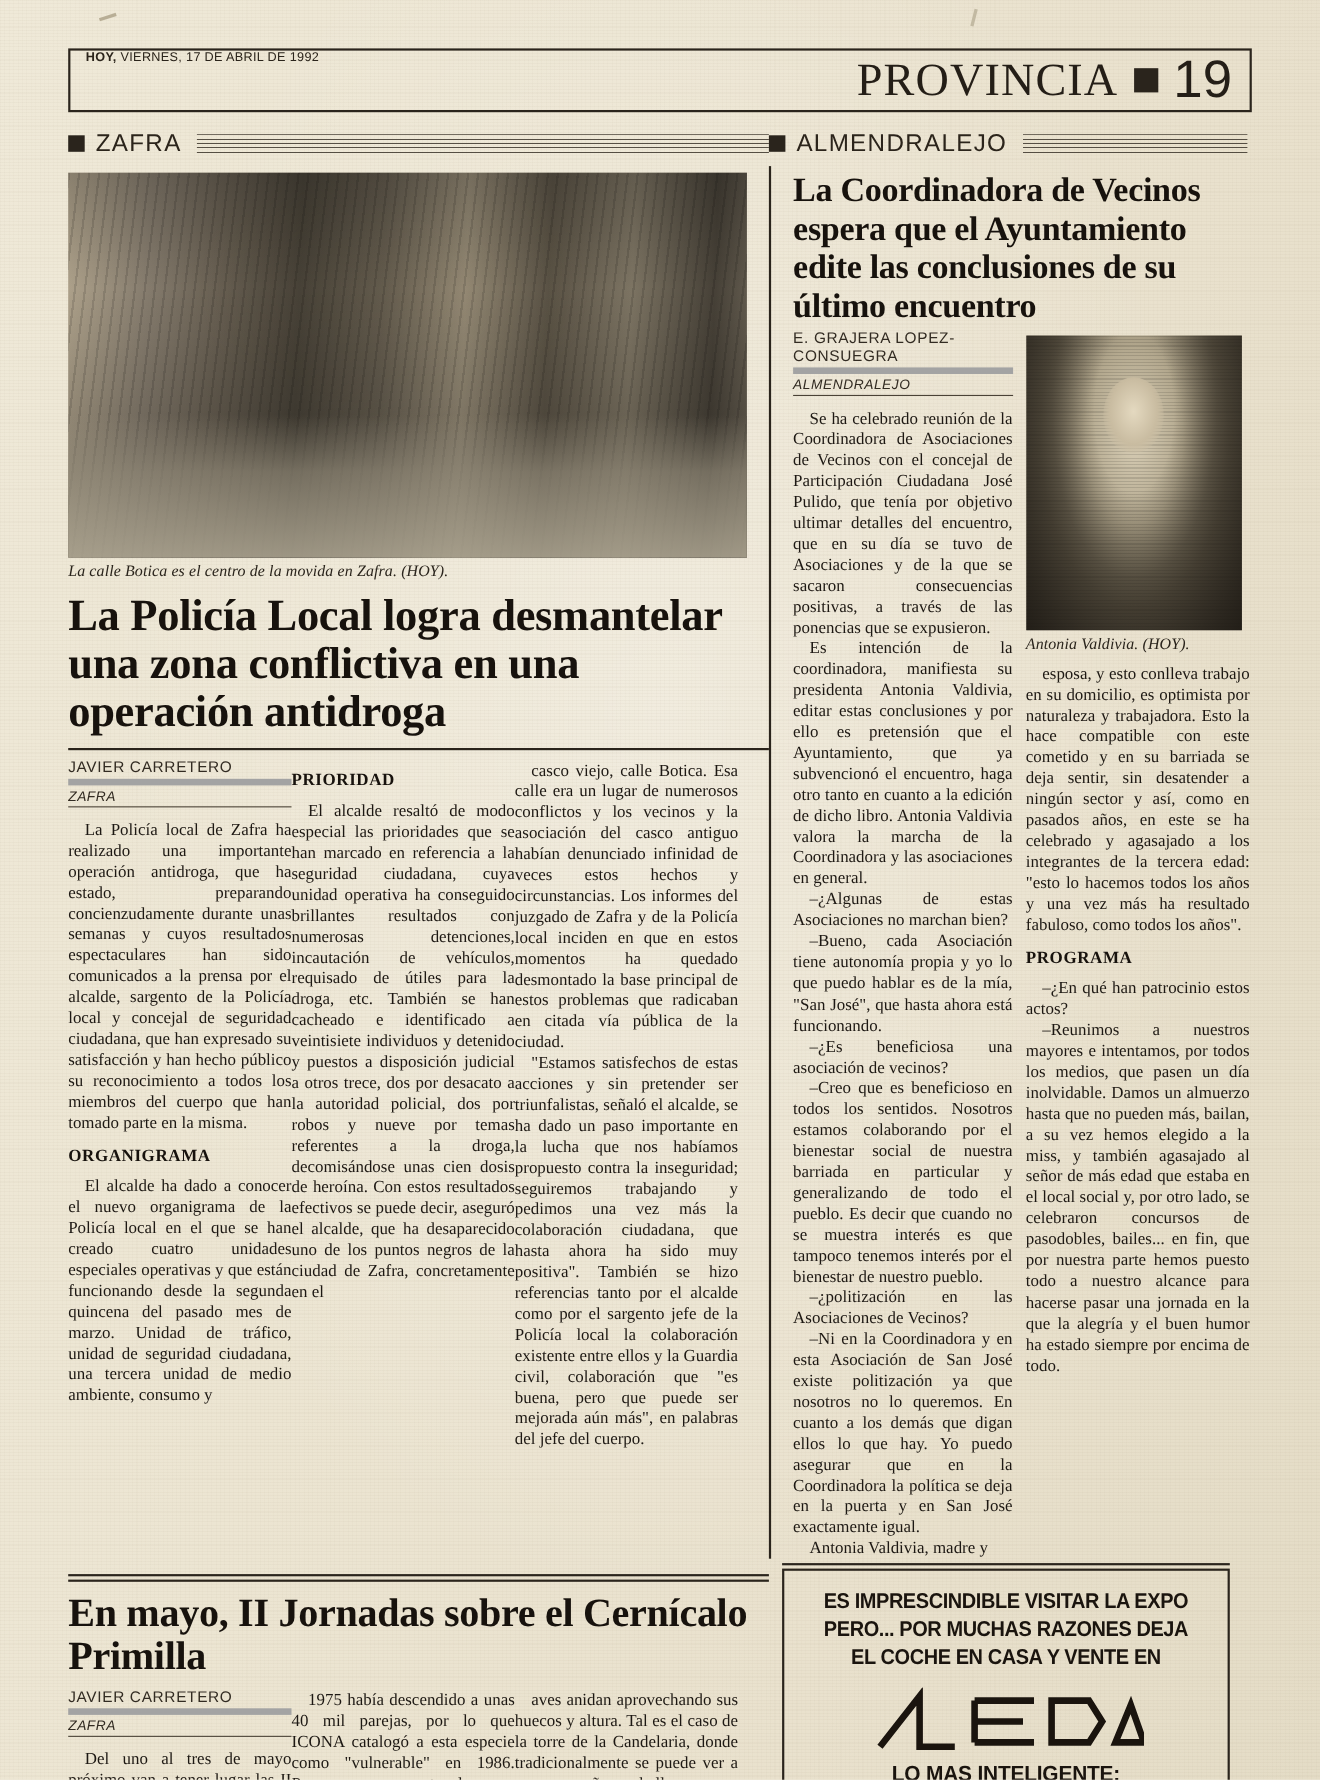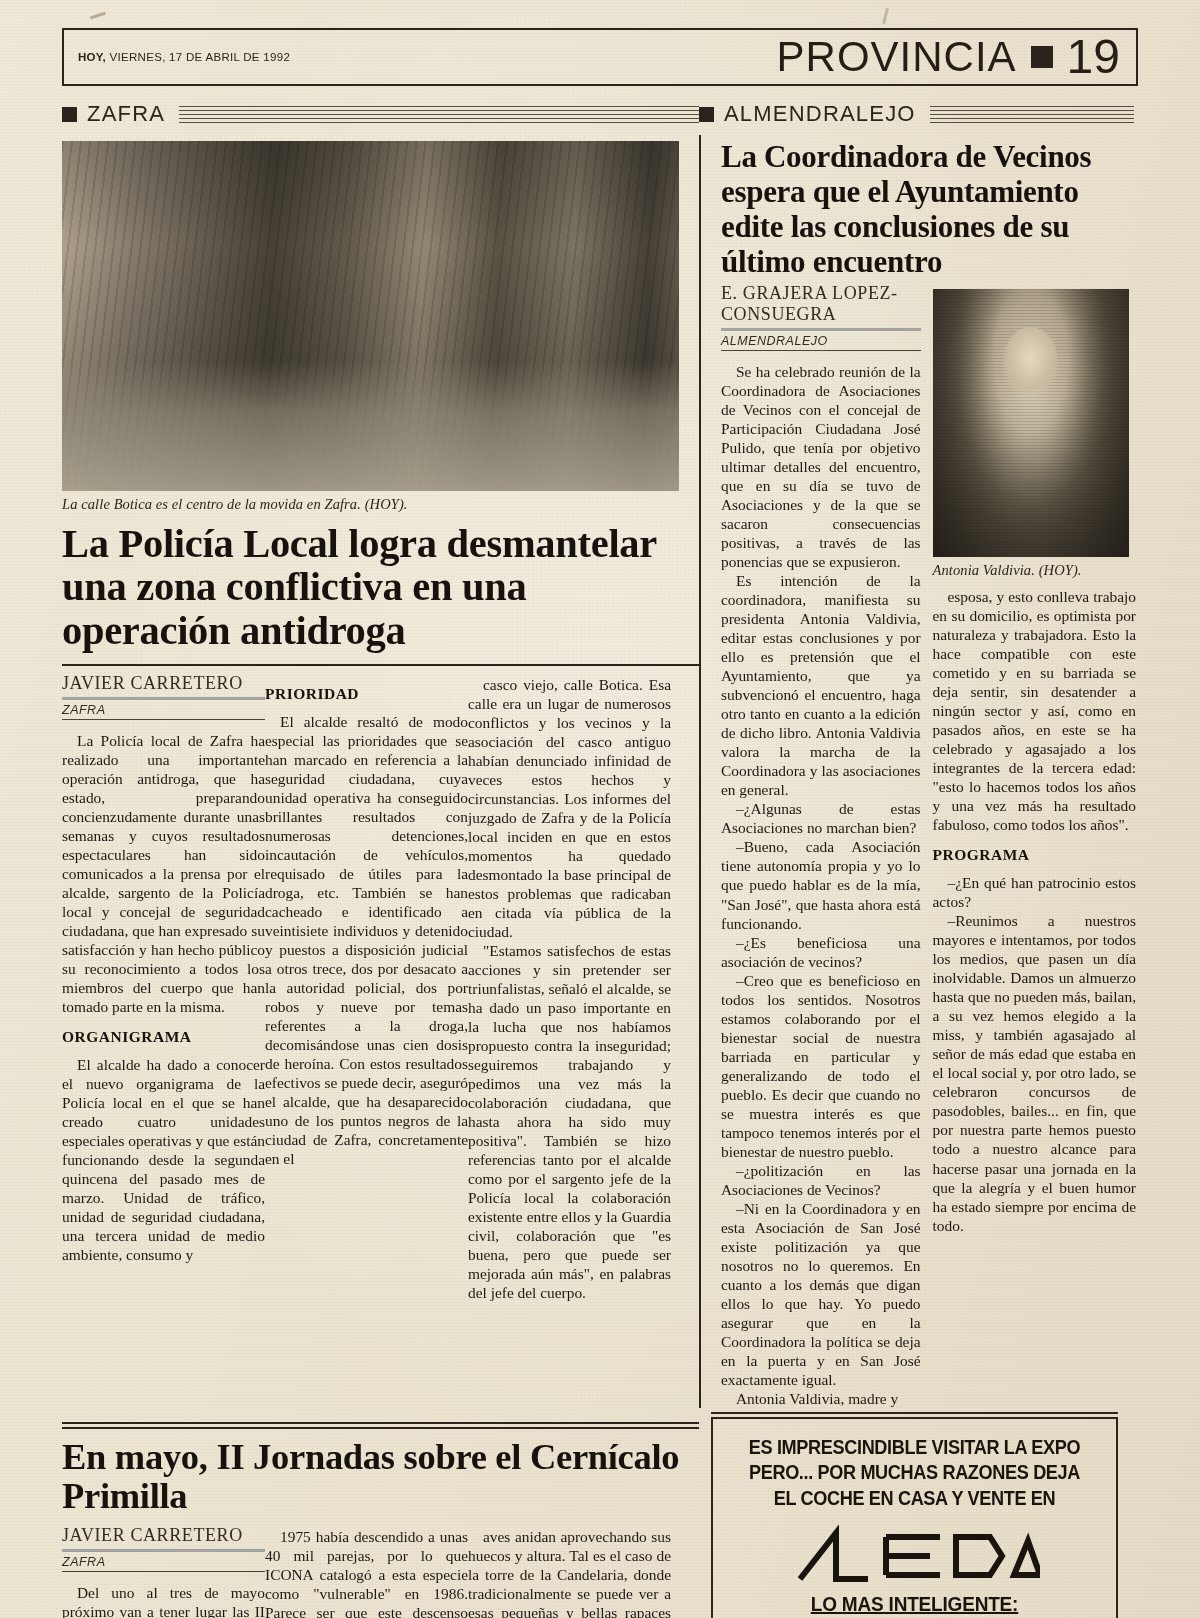--- a/index.html
+++ b/index.html
@@ -31,33 +31,33 @@
   }
 
   
   .masthead{
     position:relative;height:58px;
     border-top:2px solid #2a241c;
     border-bottom:2px solid #2a241c;
     border-left:2px solid #2a241c;
     border-right:2px solid #2a241c;
     box-sizing:border-box;
-    display:flex;align-items:center;justify-content:space-between;
+    display:flex;justify-content:space-between;margin-top:16px;
   }
   .masthead-left{
     font-family:"Liberation Sans", sans-serif;
     font-size:11.5px;letter-spacing:.3px;padding-left:14px;color:#2b241b;
     white-space:nowrap;
   }
   .masthead-left b{font-weight:bold;}
   .masthead-right{
     display:flex;align-items:center;gap:14px;padding-right:16px;
   }
   .provincia{
-    font-family:Liberation Sans, sans-serif;
+    font-family:Liberation Serif, serif;
     font-size:42px;font-weight:400;letter-spacing:1px;color:#241e17;
     line-height:1;
   }
   .sq{width:22px;height:22px;background:#2a241c;display:inline-block;}
   .pagenum{
     font-family:"Liberation Sans", sans-serif;
     font-size:48px;font-weight:400;color:#241e17;line-height:1;
   }
 
   
@@ -128,23 +128,23 @@
     margin:9px 0 0 0;letter-spacing:-.3px;color:#17120d;
   }
   h1.headline.right{font-size:31px;line-height:1.13;margin-top:4px;}
   h1.headline.wide{font-size:36.5px;margin:0;}
 
   .hr-thin{height:2px;background:#2a241c;margin-top:12px;}
   .hr-double{border-top:2px solid #2a241c;border-bottom:2px solid #2a241c;height:3px;margin-top:10px;}
 
   
   .byline{
-    font-family:Liberation Serif, serif;
-    font-size:18px;letter-spacing:.6px;color:#322b22;padding-bottom:3px;
-    border-bottom:3px solid #a3a3a3;
+    font-family:Liberation Sans, sans-serif;
+    font-size:14px;letter-spacing:.6px;color:#322b22;padding-bottom:3px;
+    border-bottom:6px solid #a3a3a3;
   }
   .dateline{
     font-family:"Liberation Sans", sans-serif;
     font-style:italic;font-size:12.5px;letter-spacing:.5px;color:#322b22;
     padding-top:3px;padding-bottom:2px;border-bottom:1px solid #4a4236;
   }
 
   .cols{display:flex;}
   .col{width:203px;}
   .col.c2{width:203px;}

